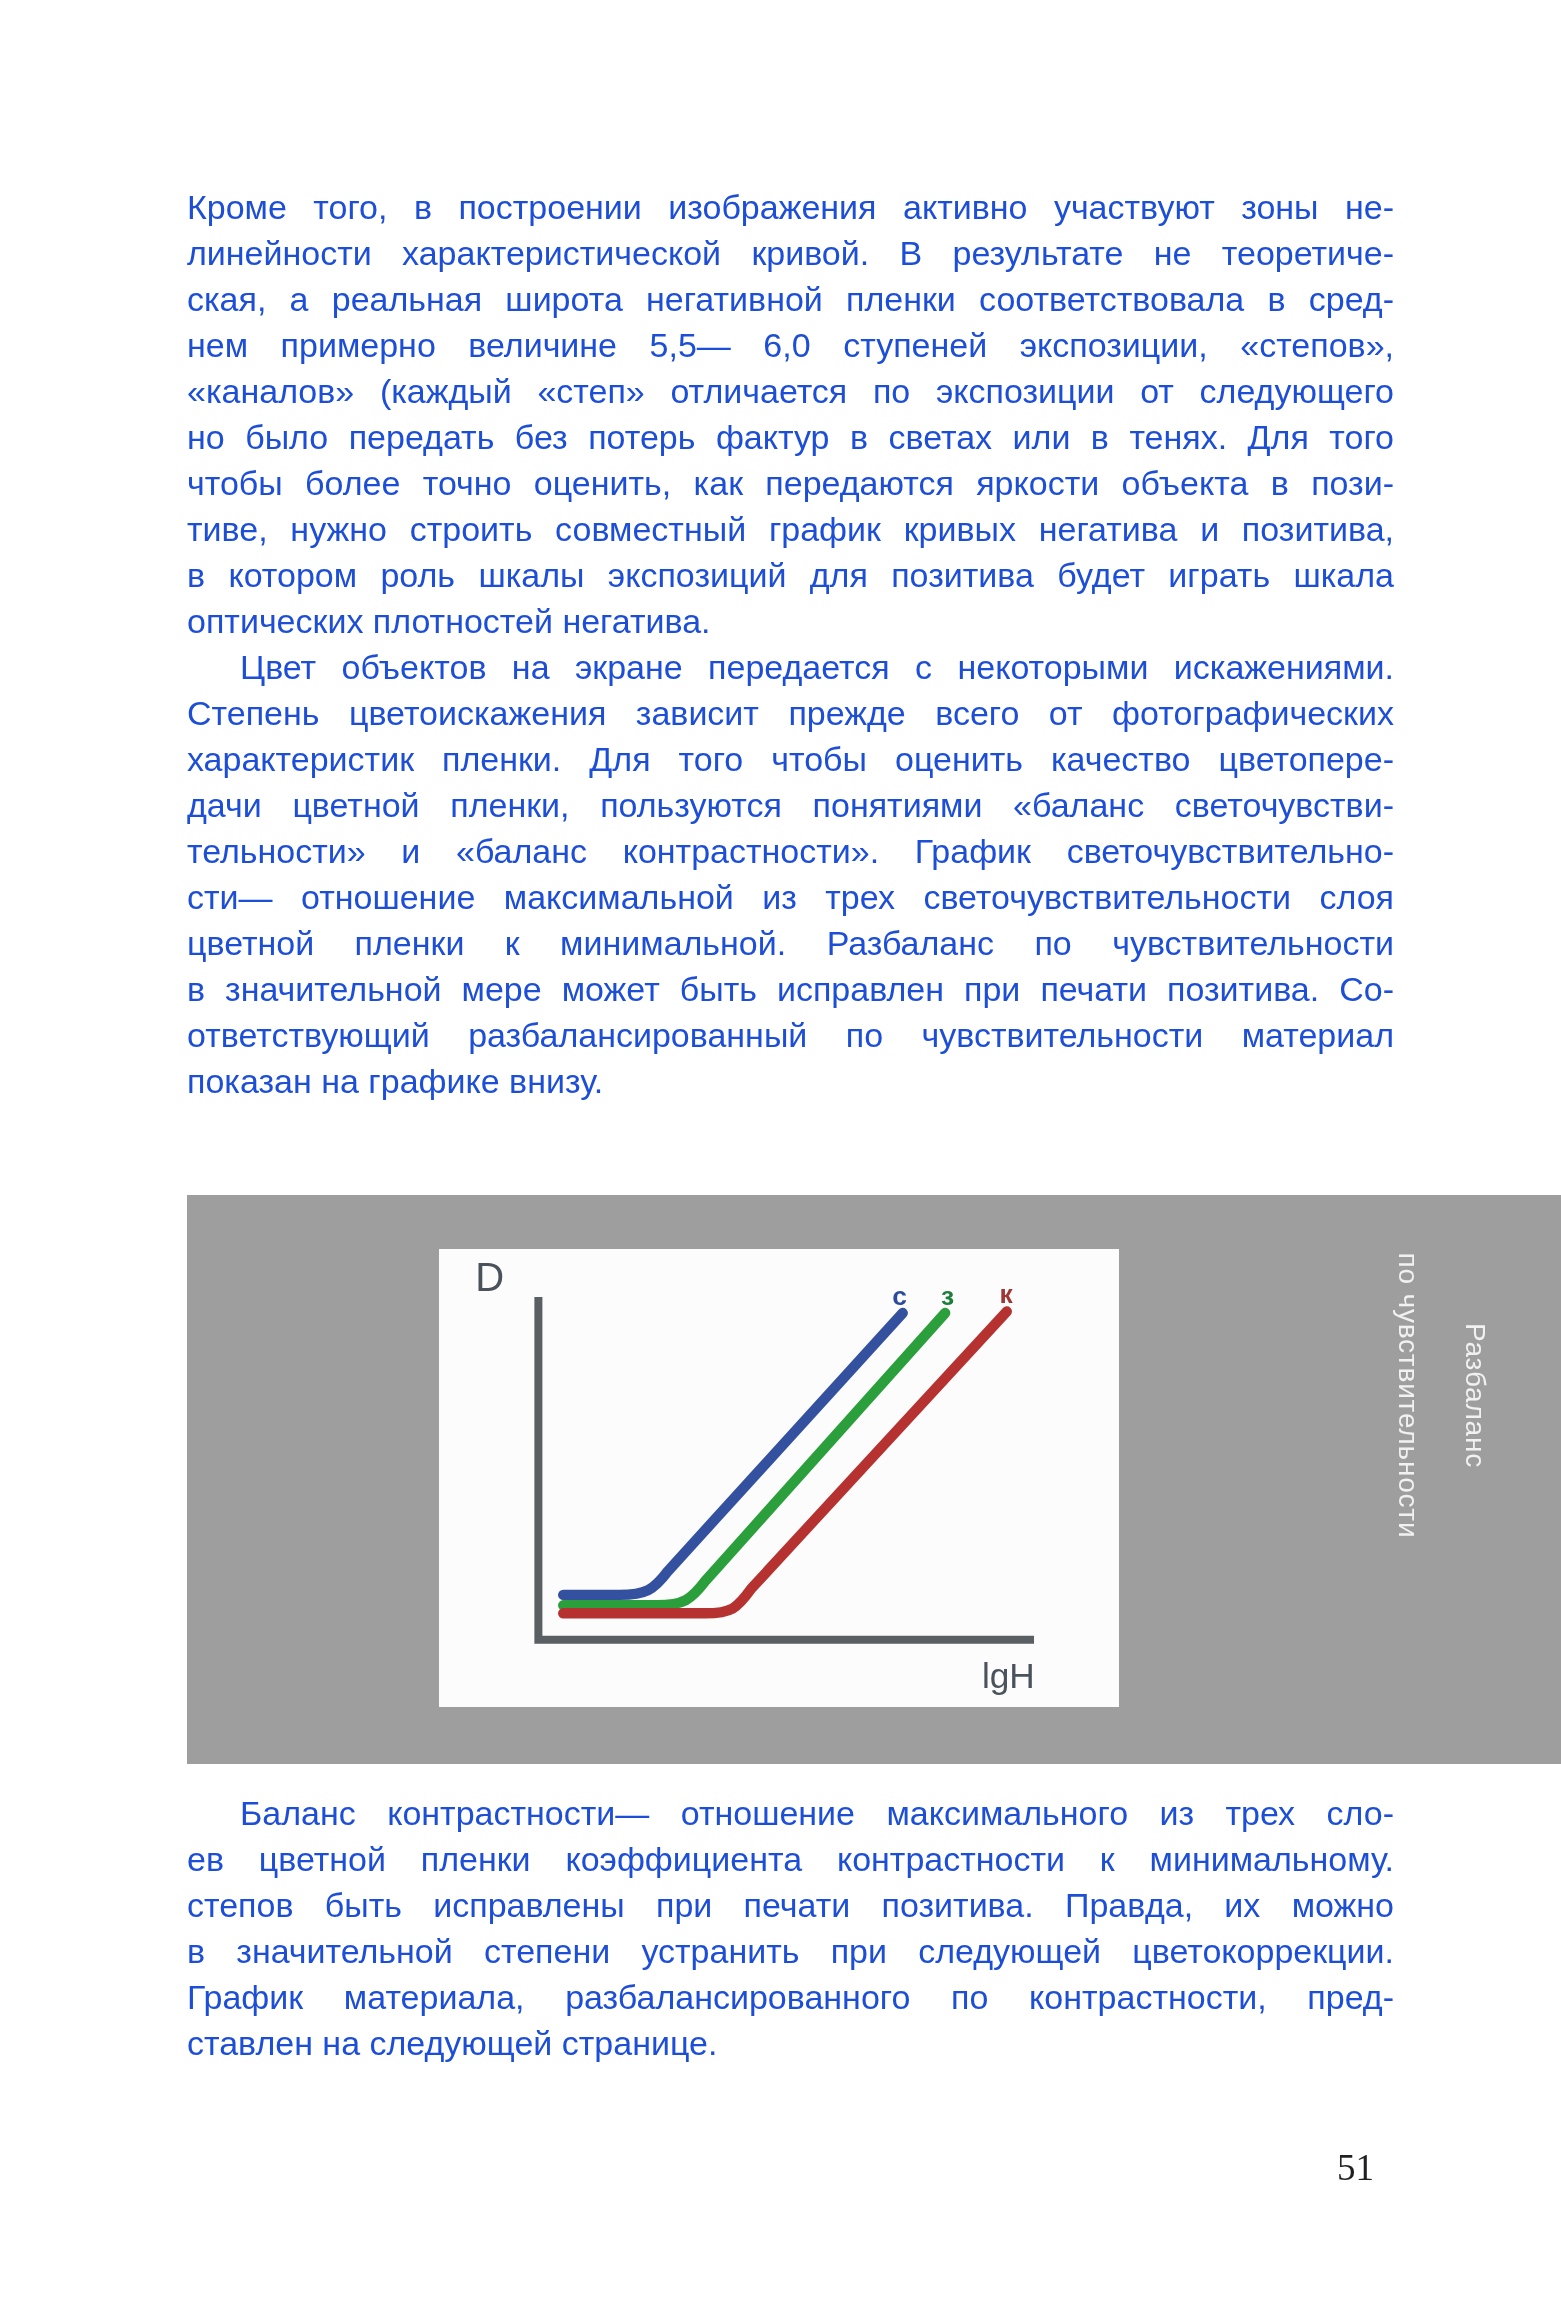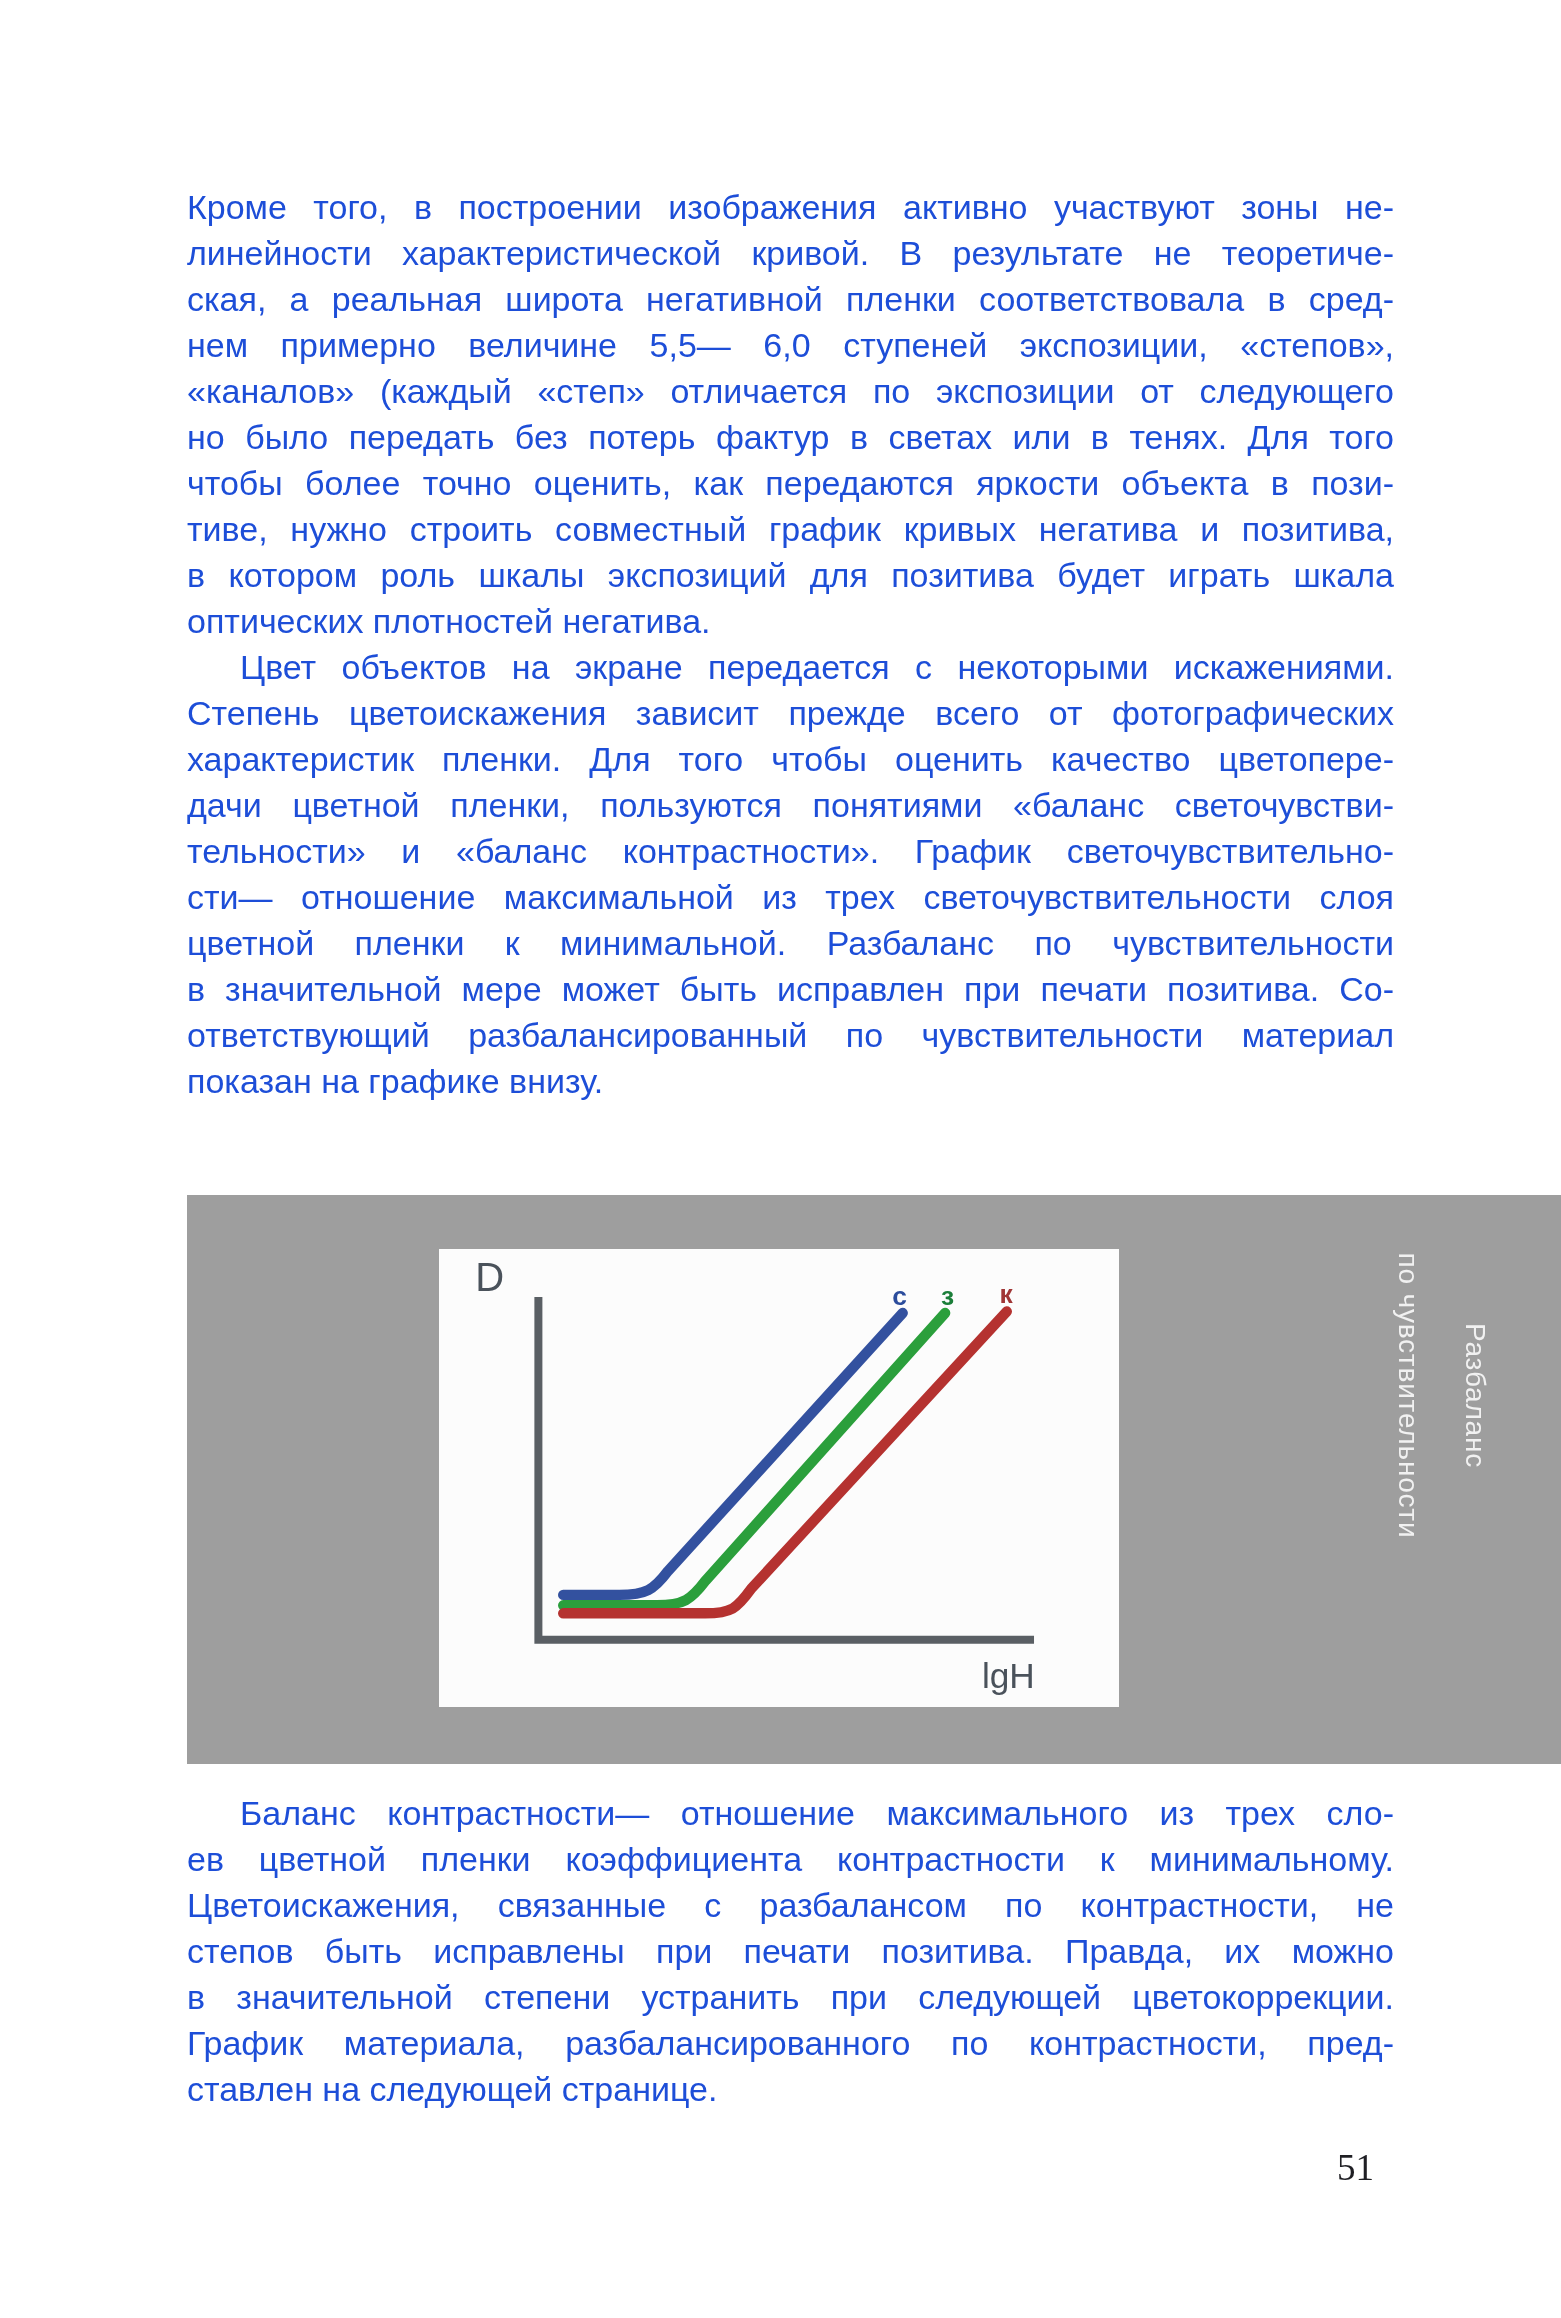--- a/index.html
+++ b/index.html
@@ -77,21 +77,20 @@
     <div class="sidebar-rot" id="sidebar-rot" style="color: rgb(241, 241, 241);">
       <div>Разбаланс</div>
       <div>по чувствительности</div>
     </div>
   </div>
 
   <div class="textcol" style="top:1790px">
     <div>
       <div class="ln j indent">Баланс контрастности— отношение максимального из трех сло-</div>
       <div class="ln j">ев цветной пленки коэффициента контрастности к минимальному.</div>
-      <div class="ln j">Цветоискажения, связанные с разбалансом по контрастности, не</div>
       <div class="ln j">степов быть исправлены при печати позитива. Правда, их можно</div>
       <div class="ln j">в значительной степени устранить при следующей цветокоррекции.</div>
       <div class="ln j">График материала, разбалансированного по контрастности, пред-</div>
       <div class="ln last">ставлен на следующей странице.</div>
     </div>
   </div>
 
   <div class="pagenum">51</div>
 
 </div>

